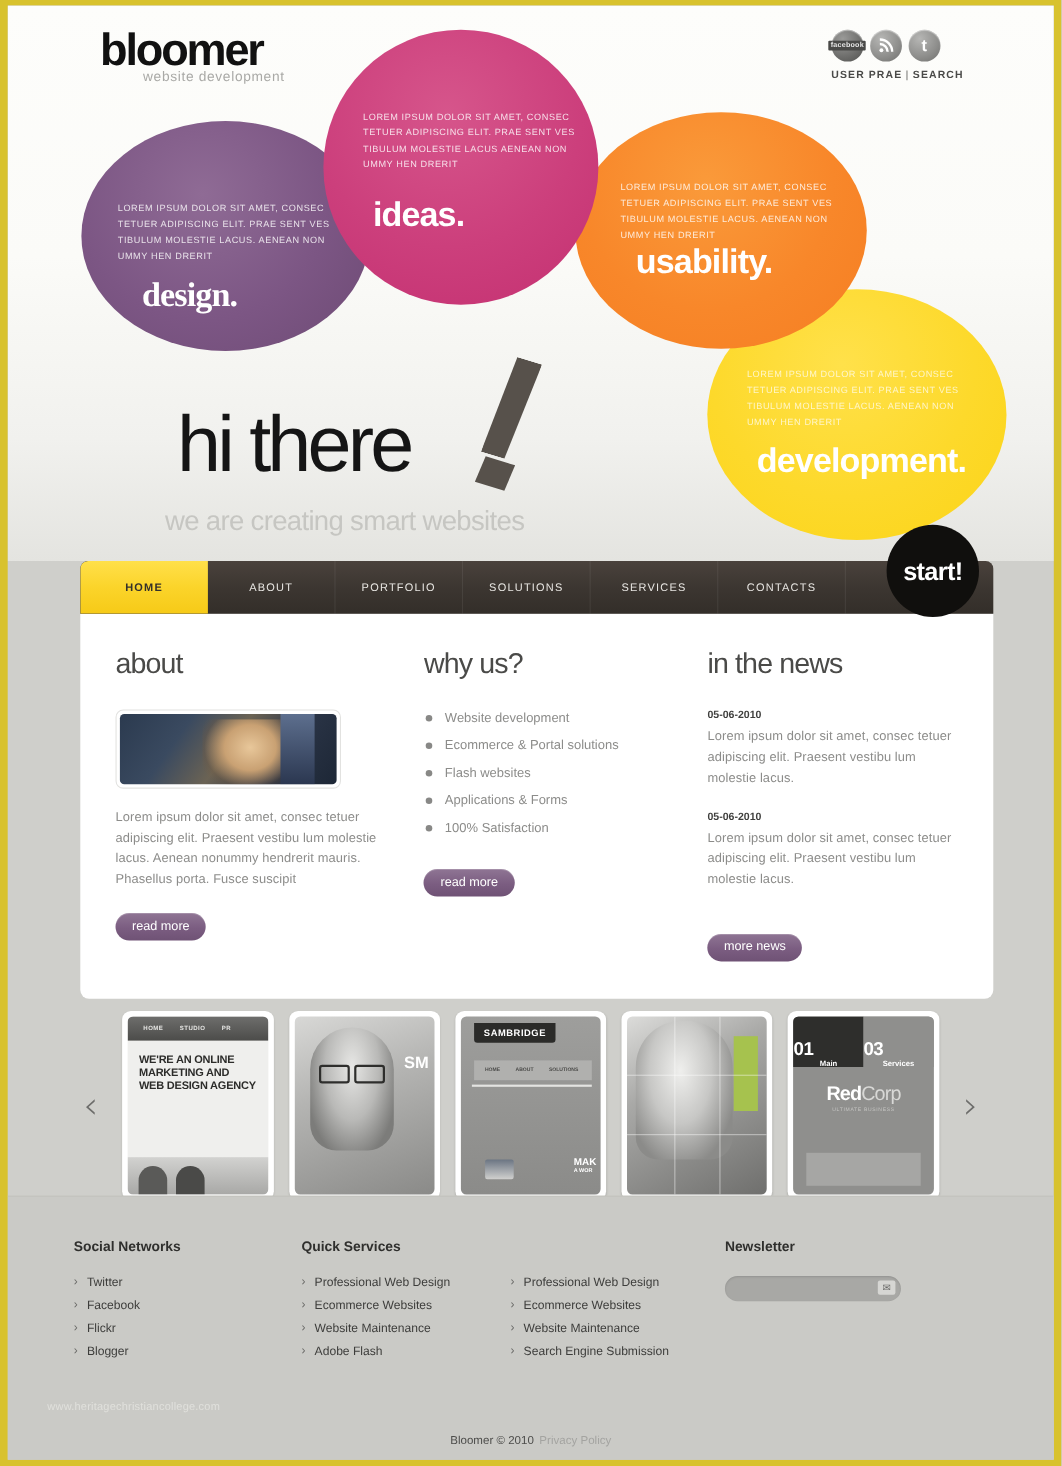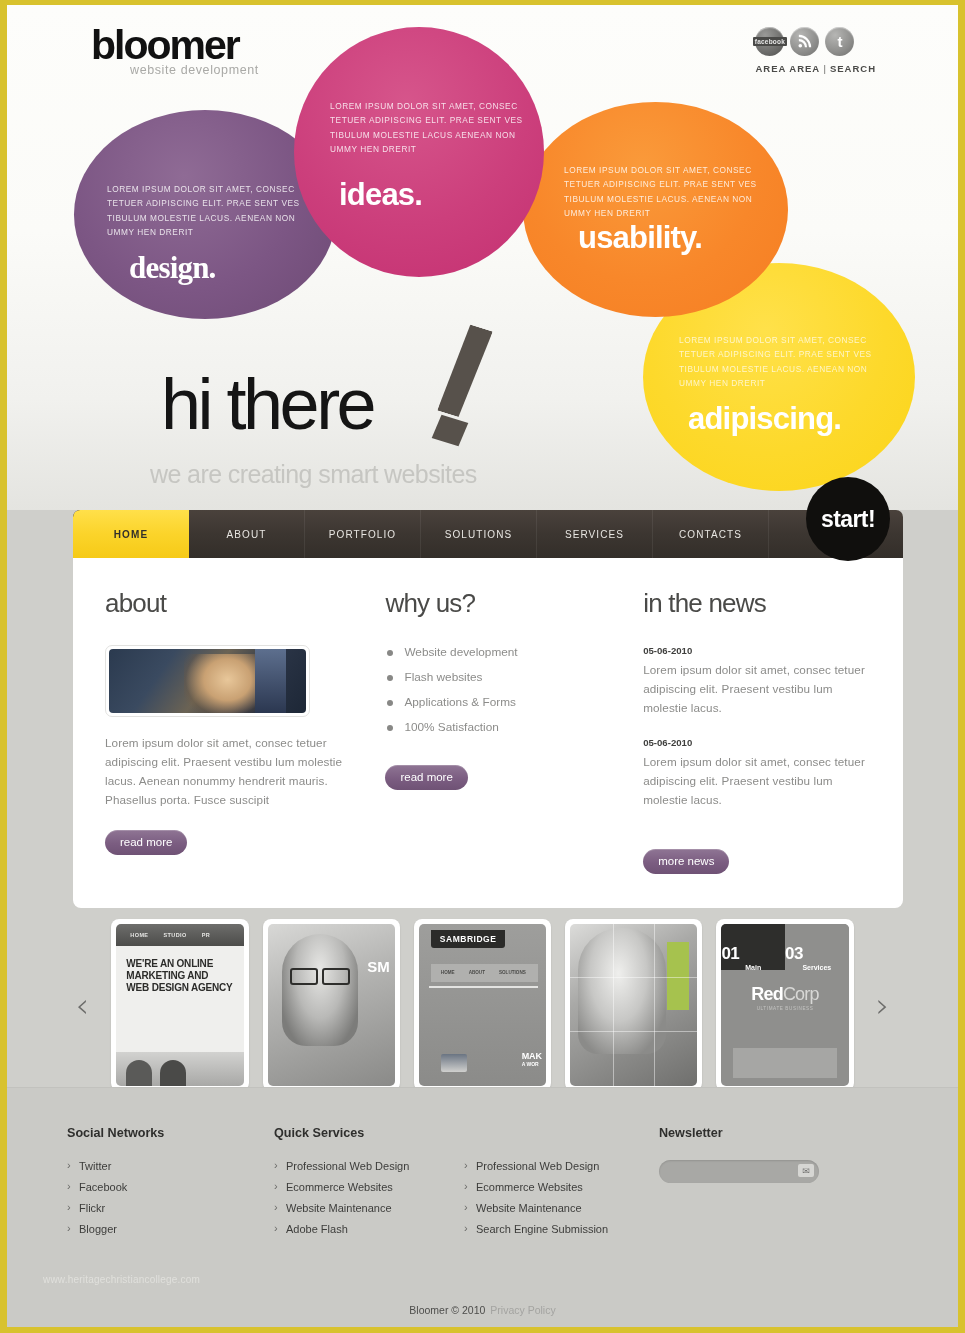--- a/index.html
+++ b/index.html
@@ -347,39 +347,39 @@
         <div class="sicon">
           <svg width="15" height="15" viewBox="0 0 16 16" aria-hidden="true">
             <circle cx="3.5" cy="12.5" r="1.9" fill="#fff"></circle>
             <path d="M2 7.6a6.4 6.4 0 0 1 6.4 6.4h2.3A8.7 8.7 0 0 0 2 5.3z" fill="#fff"></path>
             <path d="M2 3.2A10.8 10.8 0 0 1 12.8 14h2.3A13.1 13.1 0 0 0 2 .9z" fill="#fff"></path>
           </svg>
         </div>
         <div class="sicon">t</div>
       </div>
       <div class="social-links">
-        <span>AREA AREA</span><span class="sep">|</span><span>SEARCH</span>
+        <span>USER PRAE</span><span class="sep">|</span><span>SEARCH</span>
       </div>
     </div>
 
     <div class="circ" id="c-design">
       <div class="lorem">LOREM IPSUM DOLOR SIT AMET, CONSEC TETUER ADIPISCING ELIT. PRAE SENT VES TIBULUM MOLESTIE LACUS. AENEAN NON UMMY HEN DRERIT</div>
       <div class="word">design.</div>
     </div>
     <div class="circ" id="c-ideas">
       <div class="lorem">LOREM IPSUM DOLOR SIT AMET, CONSEC TETUER ADIPISCING ELIT. PRAE SENT VES TIBULUM MOLESTIE LACUS AENEAN NON UMMY HEN DRERIT</div>
       <div class="word">ideas.</div>
     </div>
     <div class="circ" id="c-usab">
       <div class="lorem">LOREM IPSUM DOLOR SIT AMET, CONSEC TETUER ADIPISCING ELIT. PRAE SENT VES TIBULUM MOLESTIE LACUS. AENEAN NON UMMY HEN DRERIT</div>
       <div class="word">usability.</div>
     </div>
     <div class="circ" id="c-devel">
       <div class="lorem">LOREM IPSUM DOLOR SIT AMET, CONSEC TETUER ADIPISCING ELIT. PRAE SENT VES TIBULUM MOLESTIE LACUS. AENEAN NON UMMY HEN DRERIT</div>
-      <div class="word">adipiscing.</div>
+      <div class="word">development.</div>
     </div>
 
     <div class="headline">hi there</div>
     <div class="bang">
       <div class="stem"></div>
         <div class="dot"></div>
     </div>
     <div class="tagline">we are creating smart websites</div>
   </div>
 
@@ -404,20 +404,21 @@
         <div class="thumb-inner"></div>
       </div>
       <div class="body-text">Lorem ipsum dolor sit amet, consec tetuer adipiscing elit. Praesent vestibu lum molestie lacus. Aenean nonummy hendrerit mauris. Phasellus porta. Fusce suscipit</div>
       <div class="btn">read more</div>
     </div>
 
     <div class="col b">
       <div class="colhead">why us?</div>
       <ul class="bullets">
         <li>Website development</li>
+        <li>Ecommerce &amp; Portal solutions</li>
         <li>Flash websites</li>
         <li>Applications &amp; Forms</li>
         <li>100% Satisfaction</li>
       </ul>
       <div class="btn">read more</div>
     </div>
 
     <div class="col c">
       <div class="colhead">in the news</div>
       <div class="newsitem">

